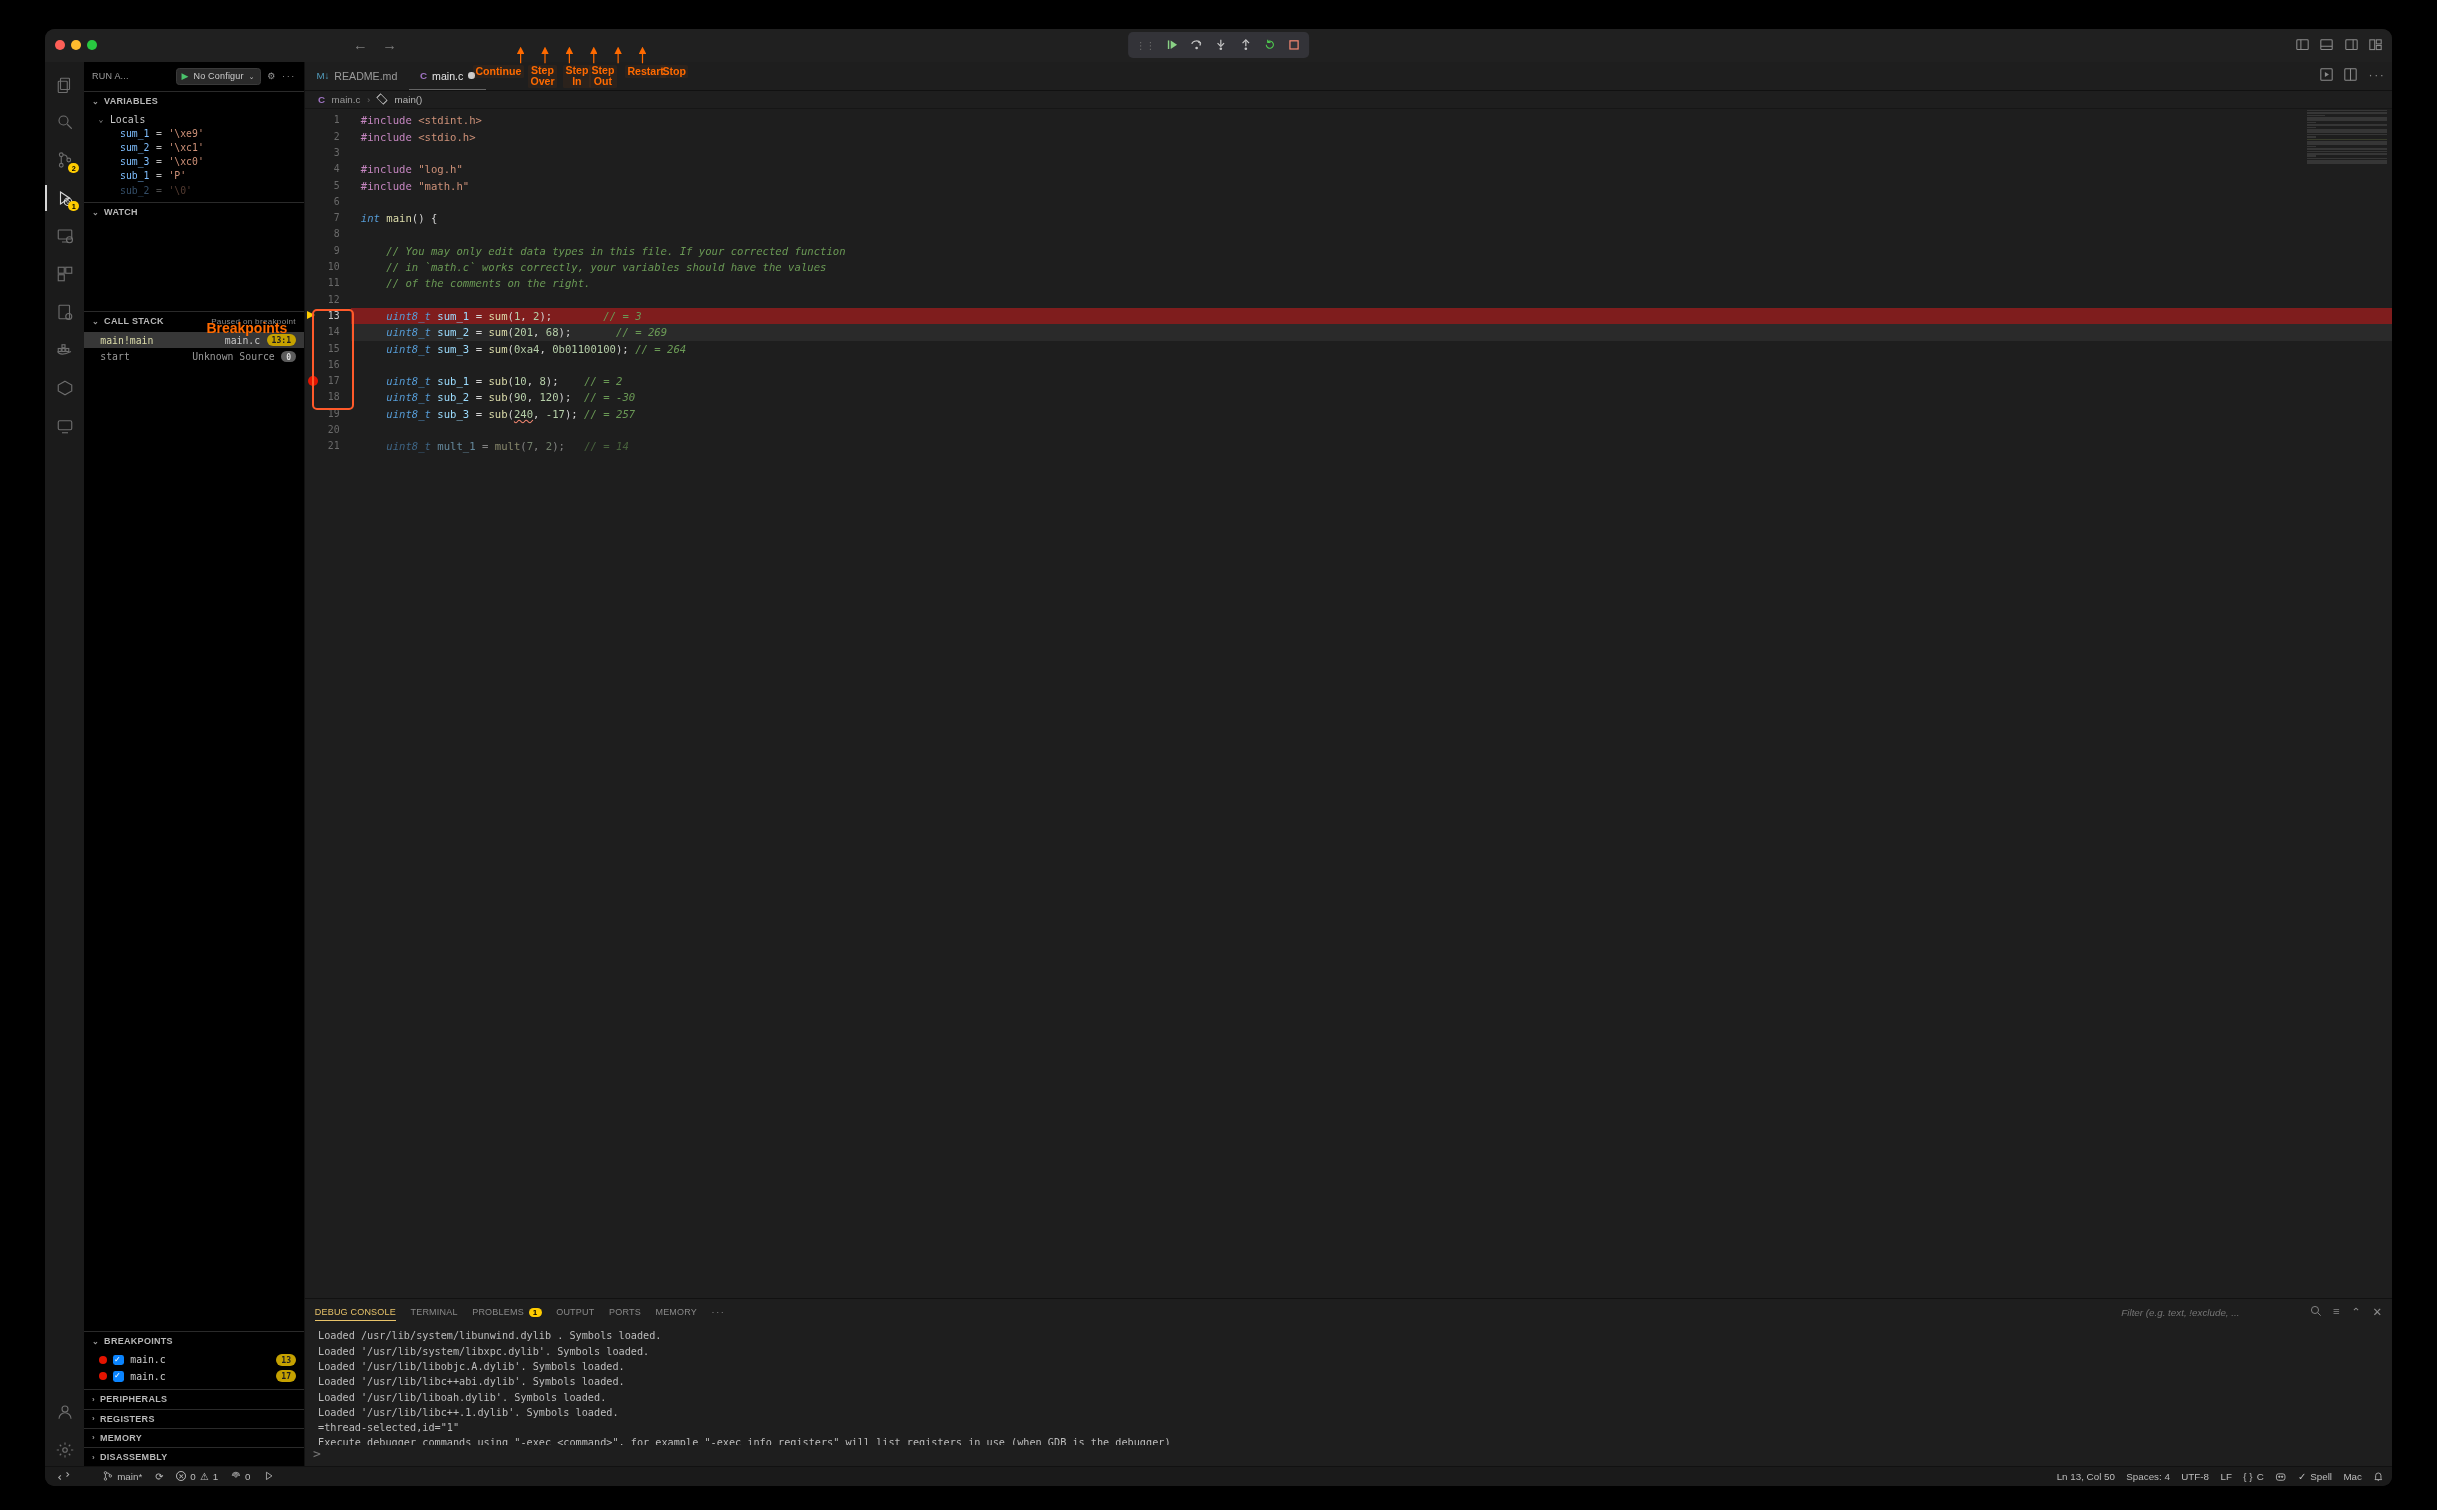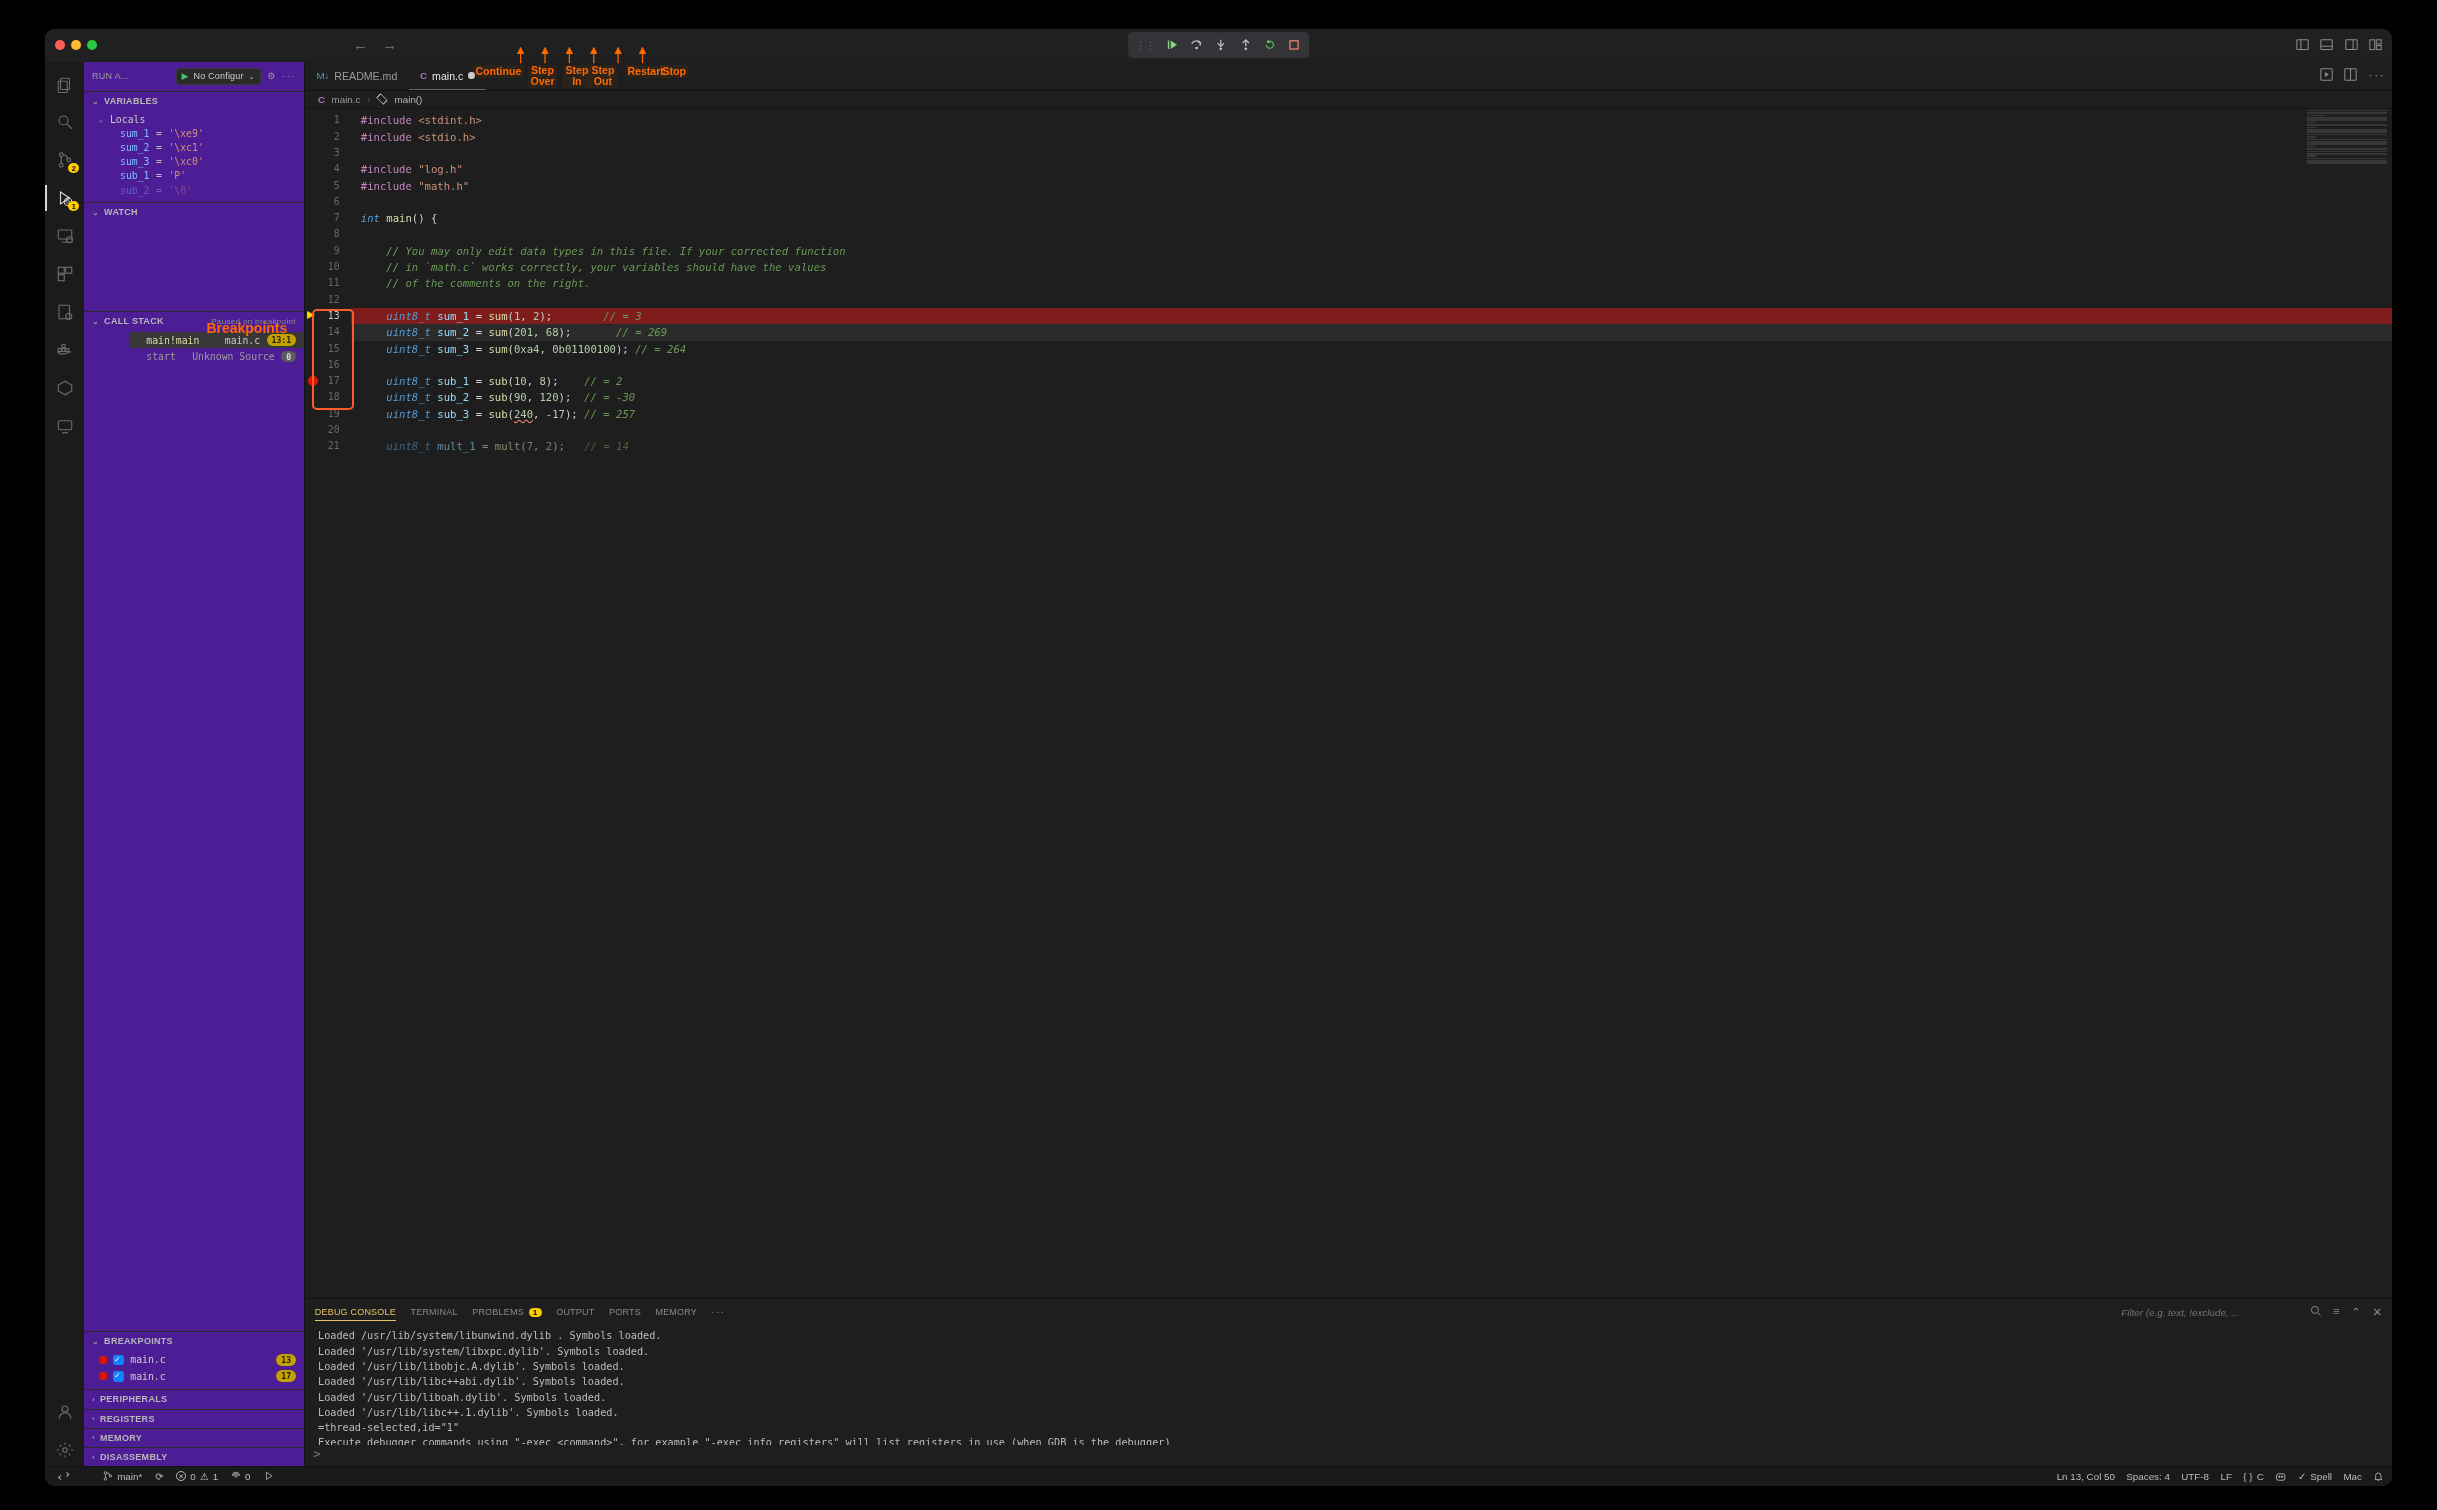--- a/index.html
+++ b/index.html
@@ -22,37 +22,37 @@
   .dbgbtn.stop{color:#f48771;}
   .title-right{position:absolute;right:9.8px;display:flex;gap:11.4px;color:#8a8a8a;font-size:12.2px;}
   .title-right svg, .icon svg{display:block;}
   .body { flex:1; display:flex; min-height:0;}
   .activity-bar{width:39px;background:#1b1b1b;display:flex;flex-direction:column;align-items:center;padding-top:6.5px;gap:4.9px;}
   .ab-item{width:39px;height:33px;display:flex;align-items:center;justify-content:center;color:#6e6e6e;position:relative;cursor:pointer;}
   .ab-item.active{color:#d7d7d7;}
   .ab-item.active::before{content:"";position:absolute;left:0;top:3.3px;bottom:3.3px;width:1.6px;background:#d7d7d7;}
   .ab-badge{position:absolute;right:4.9px;bottom:3.3px;background:#ffcc00;color:#000;font-size:7.3px;font-weight:700;border-radius:6.5px;padding:0.8px 3.3px;min-width:9.8px;text-align:center;}
   .ab-spacer{flex:1;}
-  .sidebar{width:221px;background:#4c1d95;color:#ccc;display:flex;flex-direction:column;border-right:0.8px solid #111;font-size:9.8px;}
+  .sidebar{width:221px;background:#000000;color:#ccc;display:flex;flex-direction:column;border-right:0.8px solid #111;font-size:9.8px;}
   .side-header{display:flex;align-items:center;gap:6.5px;padding:6.5px 8.1px;color:#9d9d9d;font-size:9px;letter-spacing:0.2px;}
   .side-header .title{flex:1;text-transform:uppercase;}
   .config-select{display:flex;align-items:center;gap:4.9px;background:#2a2a2a;border:0.8px solid #3a3a3a;border-radius:3.3px;padding:2.4px 4.9px;font-size:9px;color:#ccc;}
   .play{color:#4ac26b;font-size:9px;}
   .section{border-top:0.8px solid #2a2a2a;}
   .sec-hdr{display:flex;align-items:center;gap:4.9px;padding:4.1px 8.1px;color:#b8b8b8;font-size:9px;font-weight:700;letter-spacing:0.3px;cursor:pointer;}
   .sec-hdr .chev{font-size:8.1px;color:#9a9a9a;}
   .sec-hdr .tag{font-size:8.1px;font-weight:400;color:#8b8b8b;margin-left:auto;white-space:nowrap;}
   .sec-body{padding:1.6px 0 4.9px 0;}
   .tree-row{display:flex;align-items:center;padding:1.6px 8.1px 1.6px 23px;gap:6.5px;color:#c9c9c9;font-family:Menlo,Consolas,monospace;font-size:9.8px;white-space:nowrap;}
   .tree-row.sub{padding-left:36px;}
   .var-name{color:#7fbfff;}
   .var-eq{color:#bbb;}
   .var-val{color:#ce9178;}
   .watch-empty{height:90px;}
-  .stack-row{display:flex;align-items:center;padding:2.4px 8.1px 2.4px 16.3px;gap:6.5px;font-family:Menlo,Consolas,monospace;font-size:9.8px;margin-left:46px;}
+  .stack-row{display:flex;align-items:center;padding:2.4px 8.1px 2.4px 16.3px;gap:6.5px;font-family:Menlo,Consolas,monospace;font-size:9.8px;}
   .stack-row.sel{background:#373737;}
   .stack-fn{color:#dcdcaa;}
   .stack-file{margin-left:auto;color:#c7c7c7;}
   .pill{background:#c5a100;color:#1e1e1e;border-radius:8.1px;padding:0.8px 4.9px;font-size:8.1px;font-weight:600;}
   .pill.grey{background:#5c5c5c;color:#ddd;}
   .bp-row{display:flex;align-items:center;gap:6.5px;padding:2.4px 8.1px 2.4px 14.6px;font-family:Menlo,Consolas,monospace;font-size:9.8px;}
   .bp-dot{width:8.1px;height:8.1px;border-radius:50%;background:#e51400;flex-shrink:0;}
   .bp-chk{appearance:none;width:10.6px;height:10.6px;border-radius:2.4px;background:#0a84ff;position:relative;cursor:pointer;flex-shrink:0;}
   .bp-chk::after{content:"✓";color:#fff;font-size:8.1px;position:absolute;left:0.8px;top:-0.8px;}
   .bp-label{flex:1;color:#ccc;}

